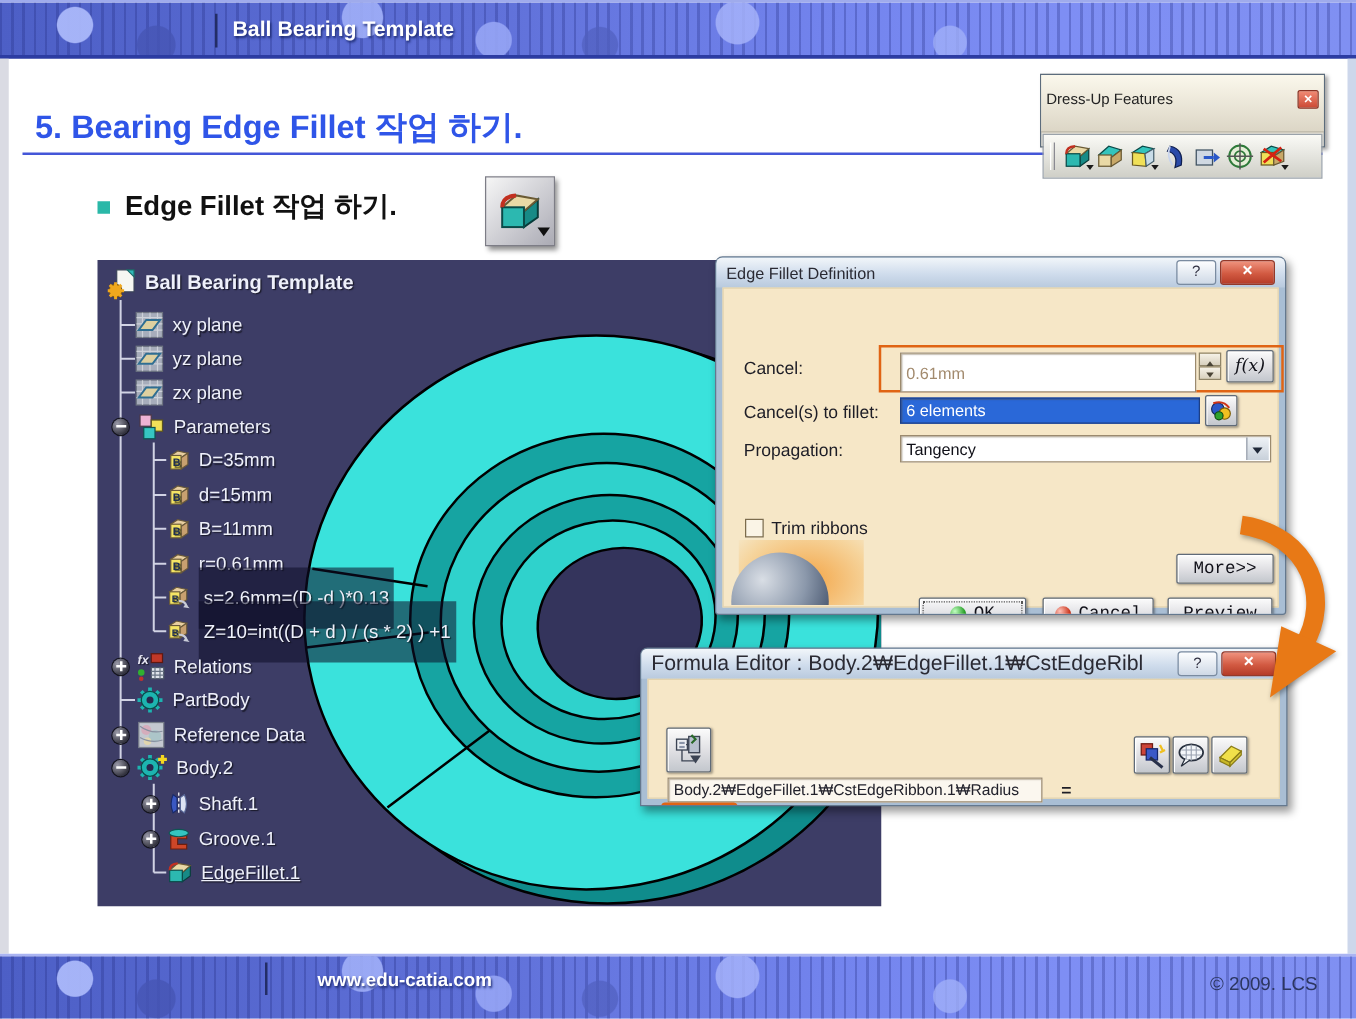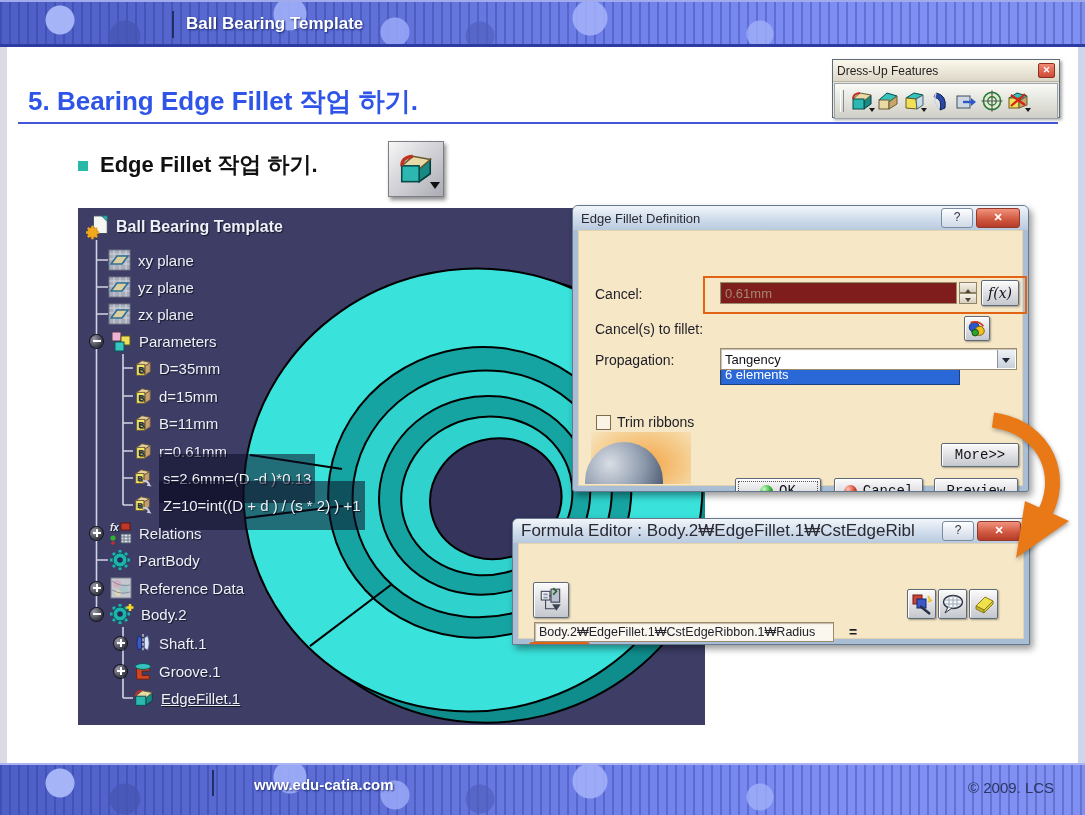--- a/index.html
+++ b/index.html
@@ -35,22 +35,22 @@
   #bullet-sq{left:78px;top:161px;width:10px;height:10px;background:#2ab8a8;}
   #bullet-tx{left:100px;top:150px;font-size:22px;font-weight:bold;color:#111;}
   #bullet-btn{left:388px;top:141px;width:54px;height:54px;background:linear-gradient(135deg,#f6f6f6,#c9c9cf 60%,#ababb4);
     border:1px solid #7d7d86;box-shadow:2px 3px 4px rgba(0,0,0,.45);display:flex;align-items:center;justify-content:center;}
   #bullet-btn svg{width:38px;height:38px;}
   #bullet-btn .dd{position:absolute;right:3px;bottom:2px;width:0;height:0;border:5px solid transparent;border-top:7px solid #111;}
 
   
   #duf{left:832px;top:59px;width:228px;height:59px;background:#e9e5da;border:1px solid #5c6c7c;
     box-shadow:2px 2px 3px rgba(0,0,0,.35);box-sizing:border-box;}
-  #duf-title{height:21px;background:linear-gradient(180deg,#fbf8ec,#dcd6c6);display:flex;align-items:center;
-    padding:0 4px;font-size:12px;color:#222;border-bottom:1px solid #b8b2a2;}
+  #duf-title{height:21px;background:linear-gradient(180deg,#fbf8ec,#dcd6c6);display:flex;
+    padding:12px 4px;font-size:12px;color:#222;border-bottom:1px solid #b8b2a2;}
   #duf-close{margin-left:auto;width:15px;height:13px;background:linear-gradient(180deg,#f08a74,#cc4a36);
     border:1px solid #8a3022;border-radius:2px;color:#fff;font-size:9px;line-height:12px;text-align:center;font-weight:bold;}
   #duf-body{height:34px;margin:1px;background:linear-gradient(180deg,#fafaf6,#cfcfc7);
     border:1px solid #9aa2aa;display:flex;align-items:center;padding:0 3px;}
   .grip{width:2px;height:22px;border-left:1px solid #fff;border-right:1px solid #8a8a92;margin:0 5px 0 2px;}
   .tool{width:26px;height:28px;position:relative;display:flex;align-items:center;justify-content:center;}
   .tool svg{width:24px;height:24px;}
   .tool.dd::after{content:"";position:absolute;right:0;bottom:0;border:3px solid transparent;border-top:4px solid #1a1a1a;}
 
   
@@ -88,30 +88,30 @@
   .btn3d{position:absolute;background:linear-gradient(180deg,#fbfbfb,#dedee2 55%,#c3c7cd);
     border:1px solid #5f6a78;border-radius:2px;box-shadow:inset 1px 1px 0 #fff,1px 1px 2px rgba(0,0,0,.35);
     font-size:14px;color:#101018;display:flex;align-items:center;justify-content:center;gap:6px;box-sizing:border-box;font-family:Liberation Mono, monospace;}
   .ball{width:13px;height:13px;border-radius:50%;flex:none;}
   .ball.g{background:radial-gradient(circle at 4px 4px,#c2ffc2,#2aa12a 60%,#0b6b0b);}
   .ball.r{background:radial-gradient(circle at 4px 4px,#ffc2b8,#cc3a22 60%,#7e1808);}
 
   
   #dlg1{left:572px;top:205px;width:457px;height:287px;}
   #hl-radius{position:absolute;left:124px;top:45px;width:320px;height:34px;border:2px solid #e06414;}
-  #fld-radius{left:141px;top:51px;width:237px;height:22px;background:#7f1d1d;color:#a28a6d;}
+  #fld-radius{left:141px;top:51px;width:237px;height:32px;background:#ffffff;color:#a28a6d;}
   #spin{position:absolute;left:380px;top:51px;width:18px;height:22px;}
   .sbtn{position:absolute;left:0;width:18px;height:11px;background:linear-gradient(180deg,#f6f2e8,#d8d0be);
     border:1px solid #8f8468;box-sizing:border-box;}
   .sbtn.up{top:0}.sbtn.dn{top:11px}
   .sbtn::after{content:"";position:absolute;left:5px;border:3px solid transparent;}
   .sbtn.up::after{top:3px;border-bottom:4px solid #4a4436;}
   .sbtn.dn::after{top:4px;border-top:4px solid #4a4436;}
   #btn-fx{left:402px;top:49px;width:38px;height:26px;font-family:"DejaVu Serif",serif;font-style:italic;font-size:14px;}
-  #fld-objects{left:141px;top:87px;width:240px;height:21px;background:#2a68d8;color:#fff;border-color:#1c3f86;margin-top:46px;}
+  #fld-objects{left:141px;top:87px;width:240px;height:21px;background:#2a68d8;color:#fff;border-color:#1c3f86;}
   #btn-objsel{left:385px;top:85px;width:26px;height:25px;}
   #dd-prop{left:141px;top:117px;width:297px;height:22px;background:#fff;color:#101018;}
   #dd-prop .arrowbtn{position:absolute;right:1px;top:1px;bottom:1px;width:17px;
     background:linear-gradient(180deg,#eef2f6,#c8d0da);border-left:1px solid #8a94a2;}
   #dd-prop .arrowbtn::after{content:"";position:absolute;left:4px;top:8px;border:4px solid transparent;border-top:5px solid #202838;}
   #chk-trim{position:absolute;left:17px;top:184px;width:13px;height:13px;background:#faf4e6;border:1px solid #7c6c4c;}
   #lb-trim{left:38px;top:183px;}
   #btn-more{left:362px;top:212px;width:78px;height:24px;}
   #btn-ok{left:156px;top:247px;width:86px;height:26px;outline:1px dotted #555;outline-offset:-4px;}
   #btn-cancel{left:255px;top:247px;width:89px;height:26px;}

